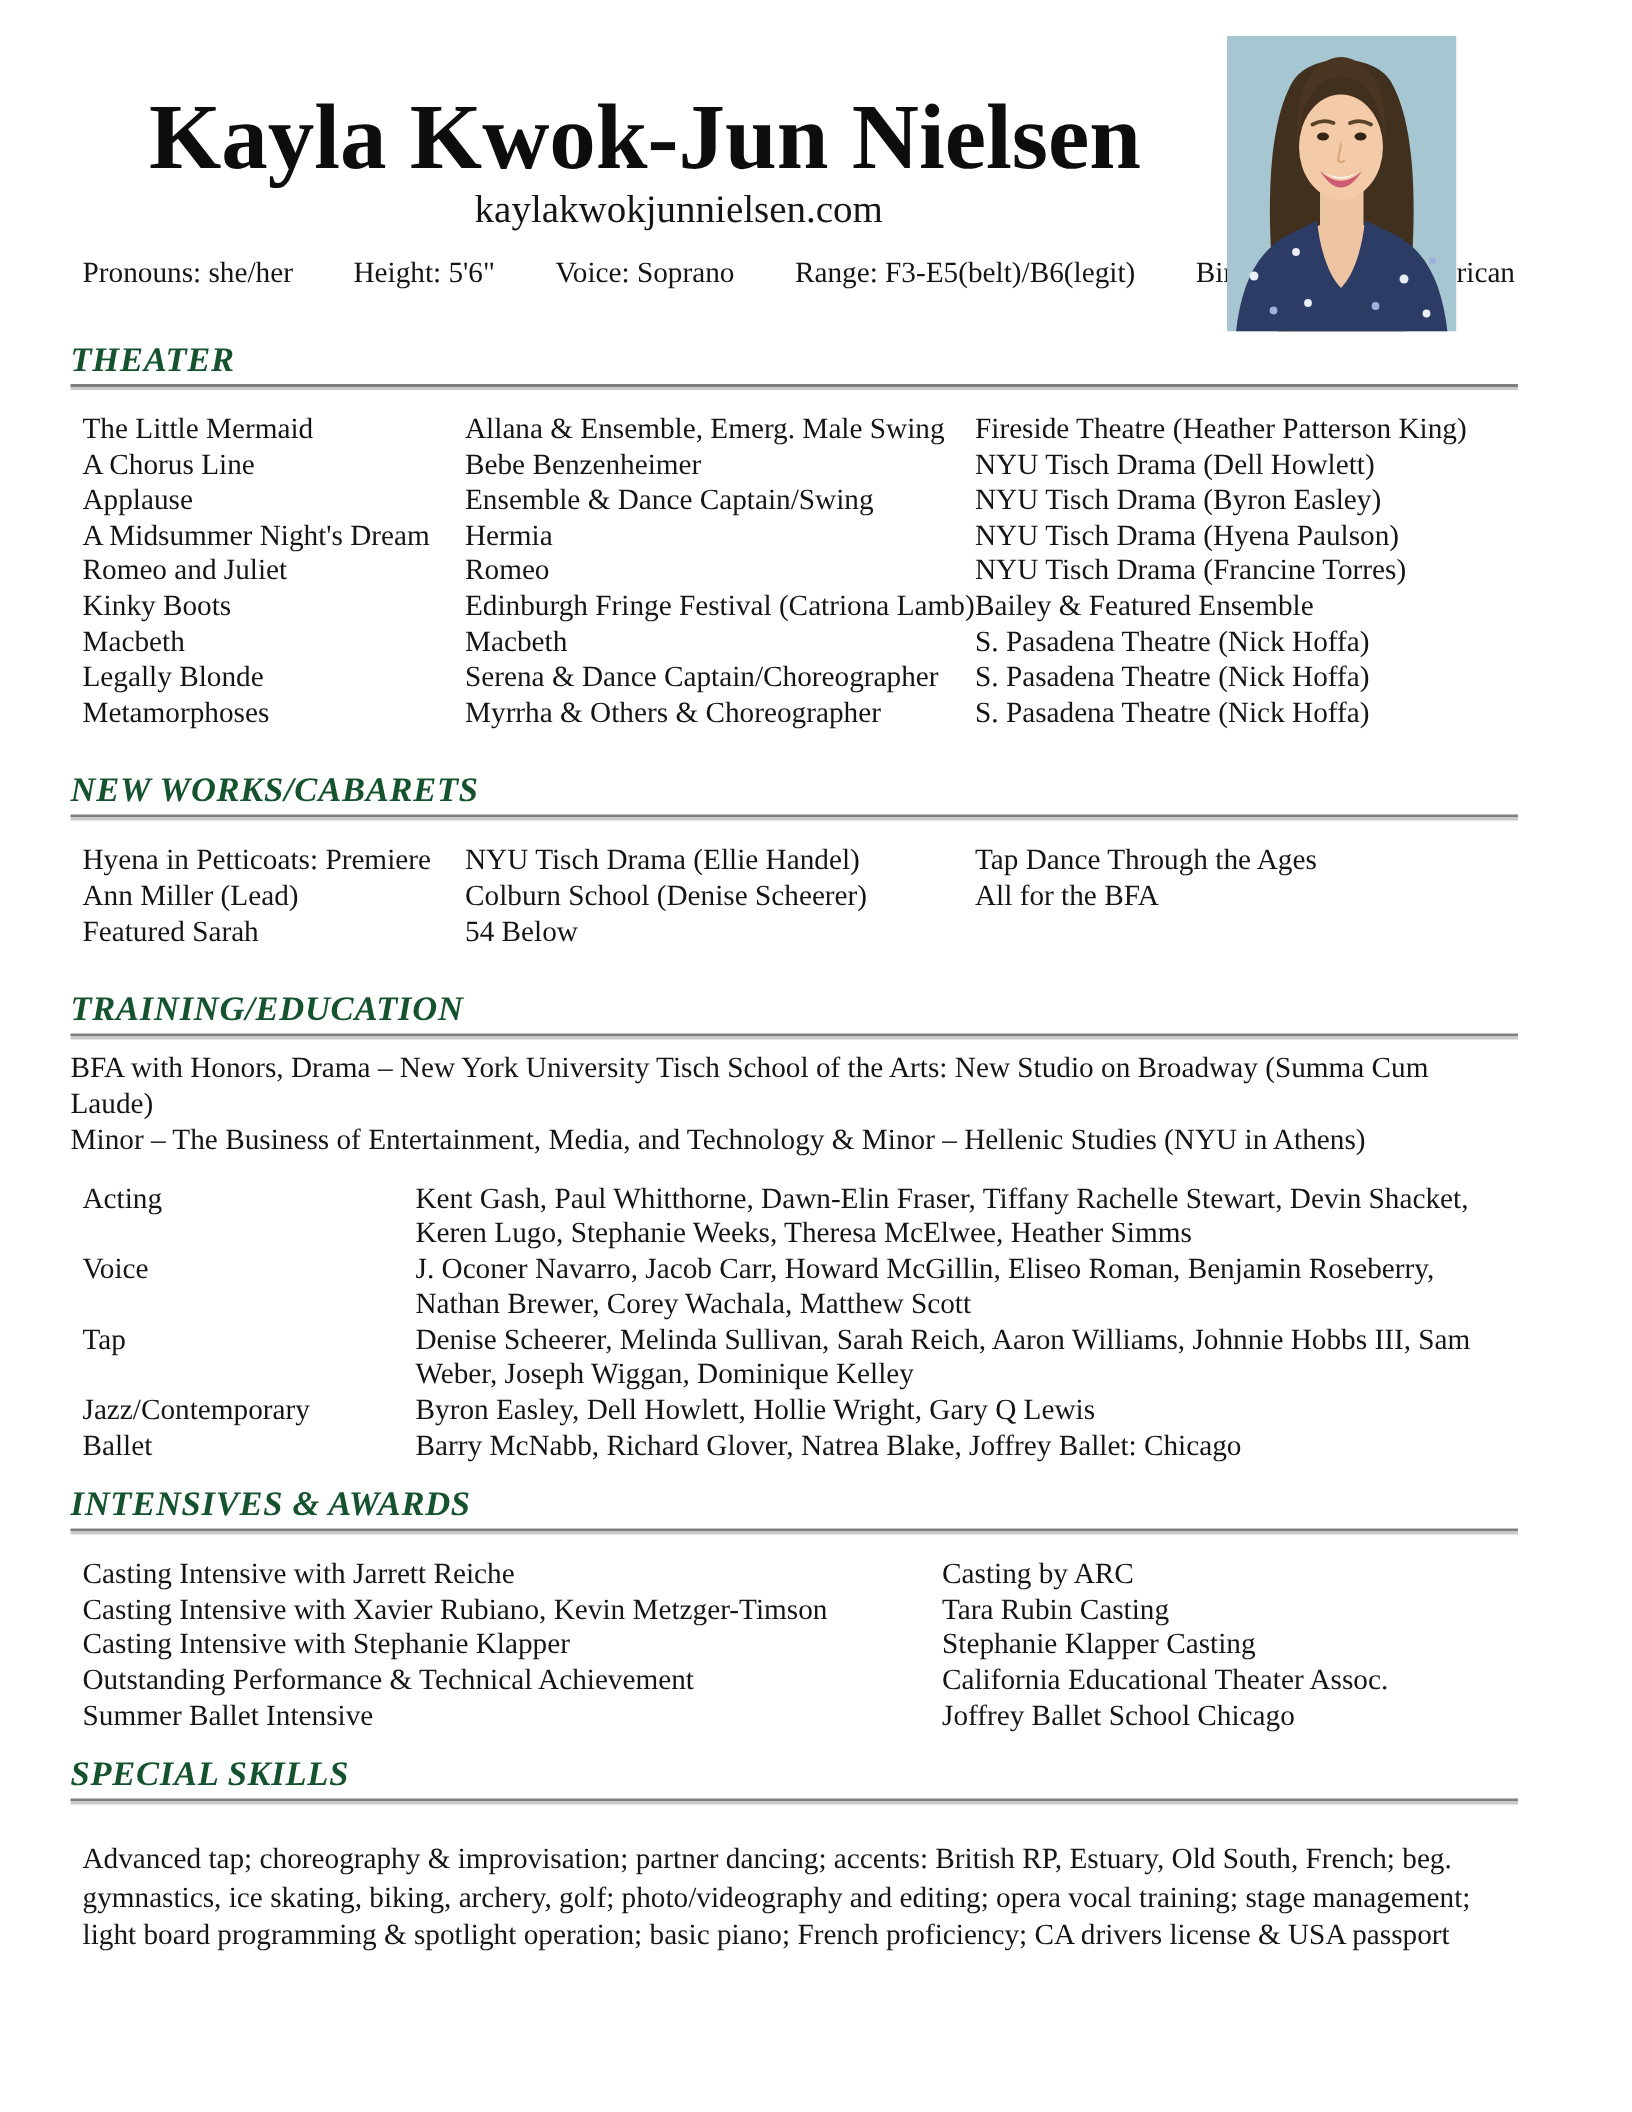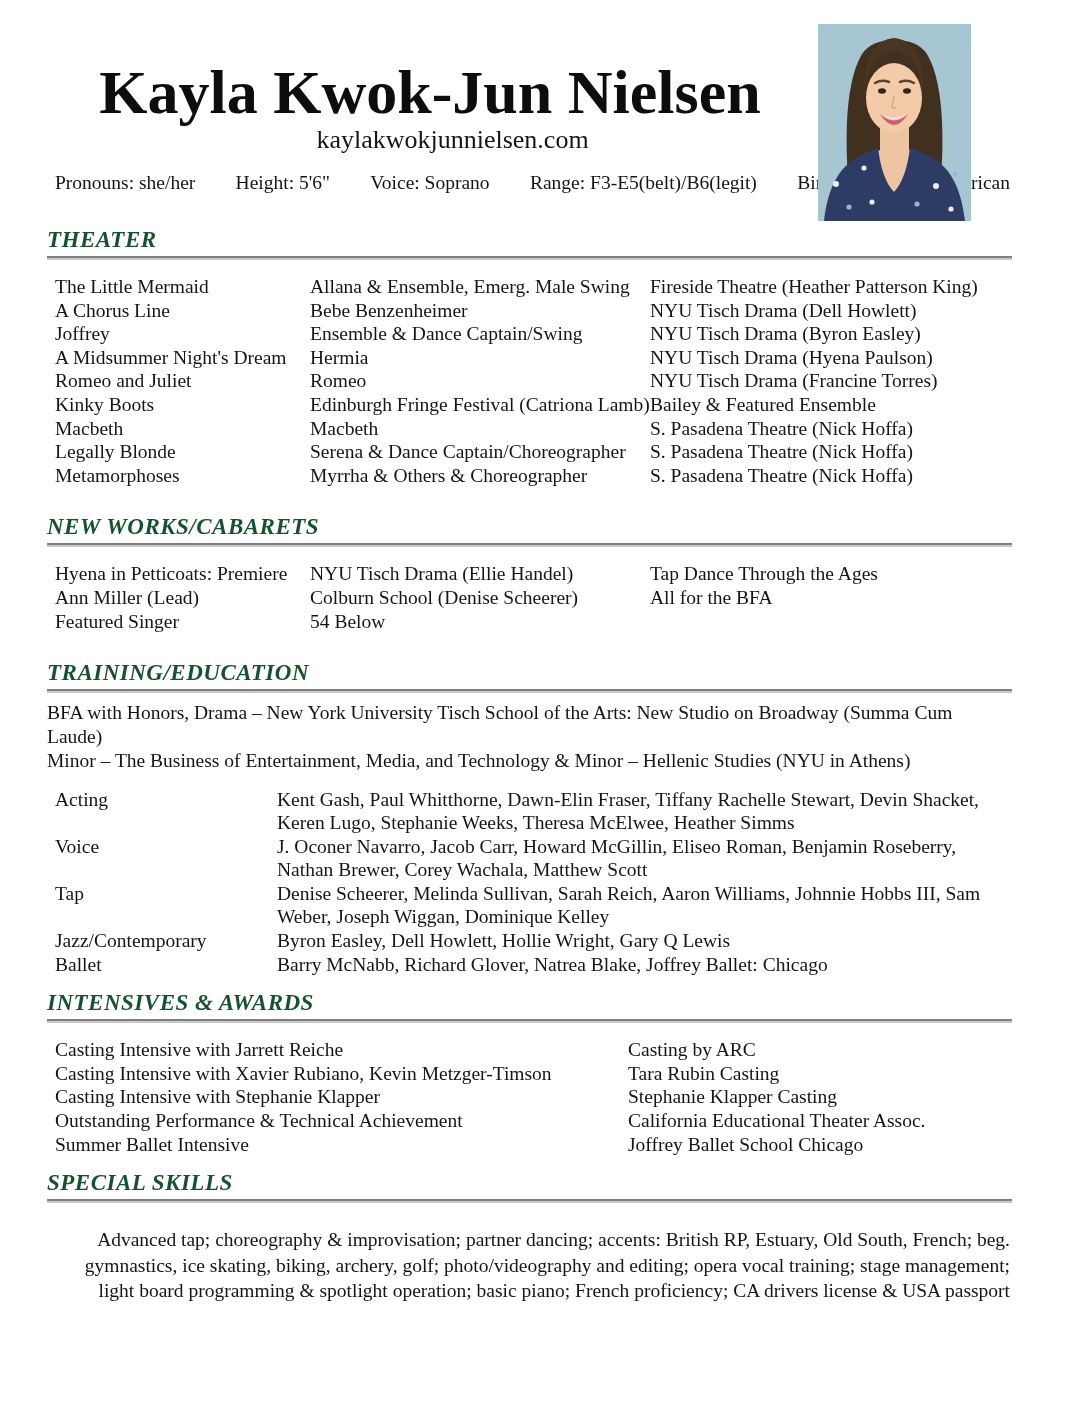--- a/index.html
+++ b/index.html
@@ -37,21 +37,21 @@
   }
   .grid2t {
     display:grid; grid-template-columns:222px 733px;
     margin:15px 0 0 8px; font-size:19.5px; line-height:23.6px;
   }
   .grid2i {
     display:grid; grid-template-columns:573px 400px;
     margin:15px 0 0 8px; font-size:19.5px; line-height:23.6px; white-space:nowrap;
   }
   .summary { margin-top:8px; font-size:19.5px; line-height:23.8px; }
-  .skills-text { margin:24px 0 0 8px; width:955px; font-size:19.5px; line-height:25.5px;text-align:right; }
+  .skills-text { margin:24px 0 0 8px; width:955px; font-size:19.5px; line-height:25.5px; }
 </style>
 </head>
 <body>
 
 <div class="page">
 
   <svg class="photo" viewBox="0 0 153 197" xmlns="http://www.w3.org/2000/svg">
     <rect width="153" height="197" fill="#a6c7d2"></rect>
     <path d="M34,197 C26,130 25,62 44,30 C56,11 97,11 109,30 C128,62 127,130 119,197 Z" fill="#42301e"></path>
     <path d="M62,96 L62,126 C44,132 38,152 40,197 L113,197 C115,152 109,132 91,126 L91,96 Z" fill="#eec5a2"></path>
@@ -91,21 +91,21 @@
   <div class="section mt-lg">
     <div class="sec-head">THEATER</div>
     <div class="rule"></div>
     <div class="grid3">
       <div>The Little Mermaid</div>
         <div>Allana &amp; Ensemble, Emerg. Male Swing</div>
         <div>Fireside Theatre (Heather Patterson King)</div>
       <div>A Chorus Line</div>
         <div>Bebe Benzenheimer</div>
         <div>NYU Tisch Drama (Dell Howlett)</div>
-      <div>Joffrey</div>
+      <div>Applause</div>
         <div>Ensemble &amp; Dance Captain/Swing</div>
         <div>NYU Tisch Drama (Byron Easley)</div>
       <div>A Midsummer Night's Dream</div>
         <div>Hermia</div>
         <div>NYU Tisch Drama (Hyena Paulson)</div>
       <div>Romeo and Juliet</div>
         <div>Romeo</div>
         <div>NYU Tisch Drama (Francine Torres)</div>
       <div>Kinky Boots</div>
         <div>Edinburgh Fringe Festival (Catriona Lamb)</div>
@@ -125,21 +125,21 @@
   <div class="section mt-md">
     <div class="sec-head">NEW WORKS/CABARETS</div>
     <div class="rule"></div>
     <div class="grid3">
       <div>Hyena in Petticoats: Premiere</div>
         <div>NYU Tisch Drama (Ellie Handel)</div>
       <div>Tap Dance Through the Ages</div>
         <div>Ann Miller (Lead)</div>
         <div>Colburn School (Denise Scheerer)</div>
       <div>All for the BFA</div>
-        <div>Featured Singer</div>
+        <div>Featured Sarah</div>
         <div>54 Below</div>
     </div>
   </div>
 
   <div class="section mt-md">
     <div class="sec-head">TRAINING/EDUCATION</div>
     <div class="rule"></div>
     <div class="summary">
       <div>BFA with Honors, Drama – New York University Tisch School of the Arts: New Studio on Broadway (Summa Cum Laude)</div>
       <div>Minor – The Business of Entertainment, Media, and Technology &amp; Minor – Hellenic Studies (NYU in Athens)</div>

